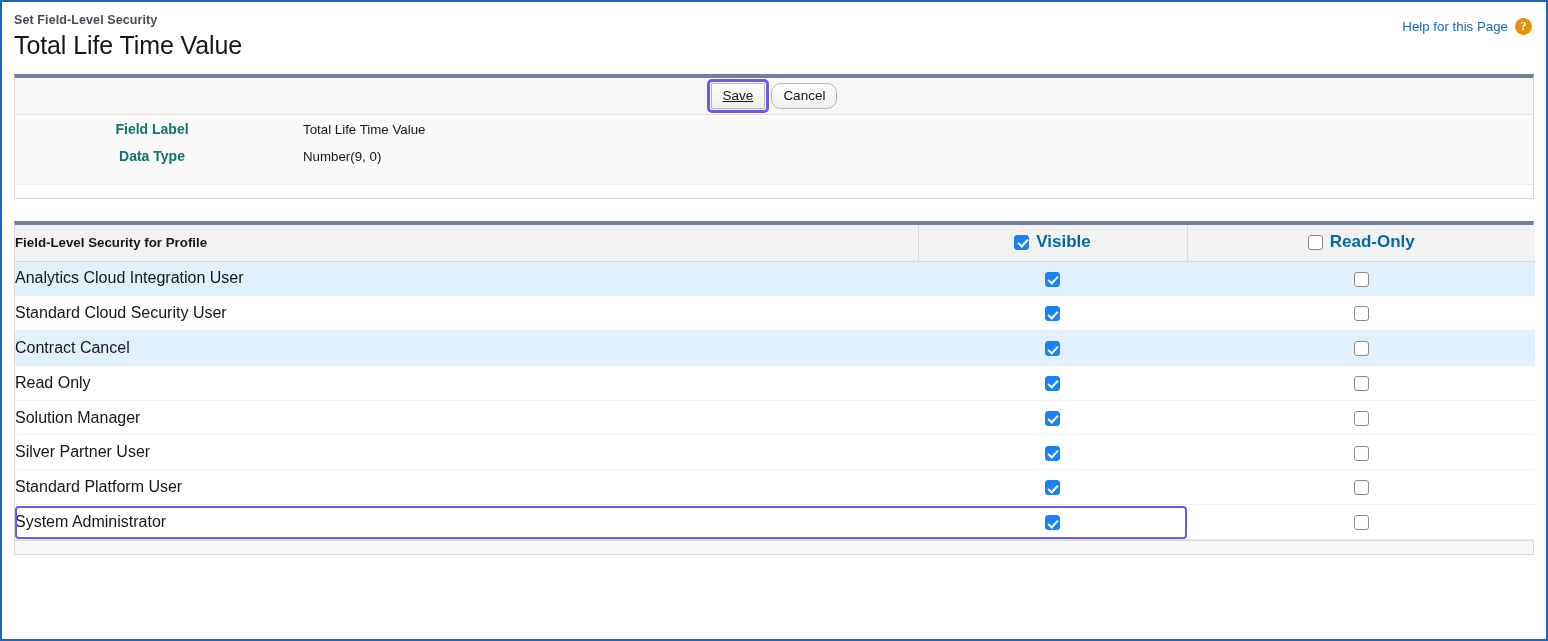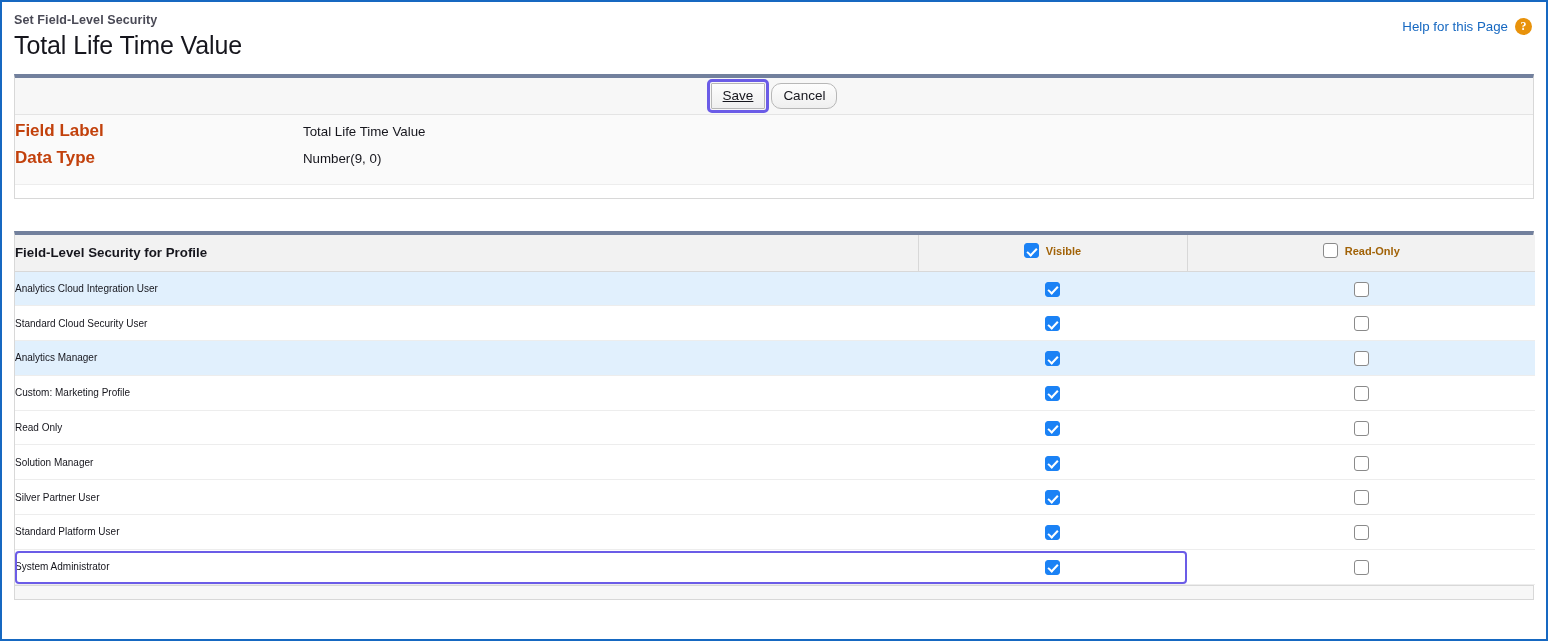--- a/index.html
+++ b/index.html
@@ -111,38 +111,38 @@
     background: #fafafa;
     padding: 6px 0 9px 0;
   }
   .detail-row {
     display: flex;
     align-items: baseline;
     height: 27px;
   }
   .detail-label {
     width: 288px;
-    text-align: left;
+    text-align: center;
     padding-right: 14px;
-    font-size: 17px;
-    font-weight: bold;
-    color: #c2410c;
+    font-size: 14px;
+    font-weight: bold;
+    color: #0f766e;
   }
   .detail-value {
     font-size: 13.3px;
     color: #16161d;
   }
   .detail-tail {
     background: #ffffff;
     height: 14px;
     border-top: 1px solid #ededed;
   }
 
   
-  .table-panel { margin-top: 32px; }
+  .table-panel { margin-top: 22px; }
   table.fls {
     width: 100%;
     border-collapse: collapse;
     table-layout: fixed;
   }
   table.fls th, table.fls td {
     padding: 0;
     vertical-align: middle;
   }
   .col-profile { width: 903px; }
@@ -162,32 +162,32 @@
     color: #16161d;
   }
   th.hd-check {
     text-align: center;
     border-left: 1px solid #d8d8d8;
   }
   .hd-check-inner {
     display: inline-flex;
     align-items: center;
     gap: 7px;
-    font-size: 11px;
-    font-weight: bold;
-    color: #a16207;
+    font-size: 17px;
+    font-weight: bold;
+    color: #0369a1;
   }
 
   tbody tr { height: 34.8px; }
   tbody tr.alt  { background: #e1f0fd; }
   tbody tr.norm { background: #ffffff; }
   tbody td { border-bottom: 1px solid #ededed; }
   td.cell-profile {
     padding-left: 14px;
-    font-size: 10px;
+    font-size: 16px;
     color: #16161d;
     position: relative;
   }
   td.cell-check { text-align: center; }
 
   
   tr.row-focused td.cell-profile,
   tr.row-focused td.cell-check.visible-cell {
     position: relative;
   }
@@ -303,26 +303,21 @@
             <td class="cell-profile"><span>Analytics Cloud Integration User</span></td>
             <td class="cell-check visible-cell"><span class="cbx on"></span></td>
             <td class="cell-check readonly-cell"><span class="cbx off"></span></td>
           </tr>
           <tr class="norm">
             <td class="cell-profile"><span>Standard Cloud Security User</span></td>
             <td class="cell-check visible-cell"><span class="cbx on"></span></td>
             <td class="cell-check readonly-cell"><span class="cbx off"></span></td>
           </tr>
           <tr class="alt">
-            <td class="cell-profile"><span>Analytics Manager</span></td>
-            <td class="cell-check visible-cell"><span class="cbx on"></span></td>
-            <td class="cell-check readonly-cell"><span class="cbx off"></span></td>
-          </tr>
-          <tr class="norm">
-            <td class="cell-profile"><span>Custom: Marketing Profile</span></td>
+            <td class="cell-profile"><span>Contract Cancel</span></td>
             <td class="cell-check visible-cell"><span class="cbx on"></span></td>
             <td class="cell-check readonly-cell"><span class="cbx off"></span></td>
           </tr>
           <tr class="norm">
             <td class="cell-profile"><span>Read Only</span></td>
             <td class="cell-check visible-cell"><span class="cbx on"></span></td>
             <td class="cell-check readonly-cell"><span class="cbx off"></span></td>
           </tr>
           <tr class="norm">
             <td class="cell-profile"><span>Solution Manager</span></td>

